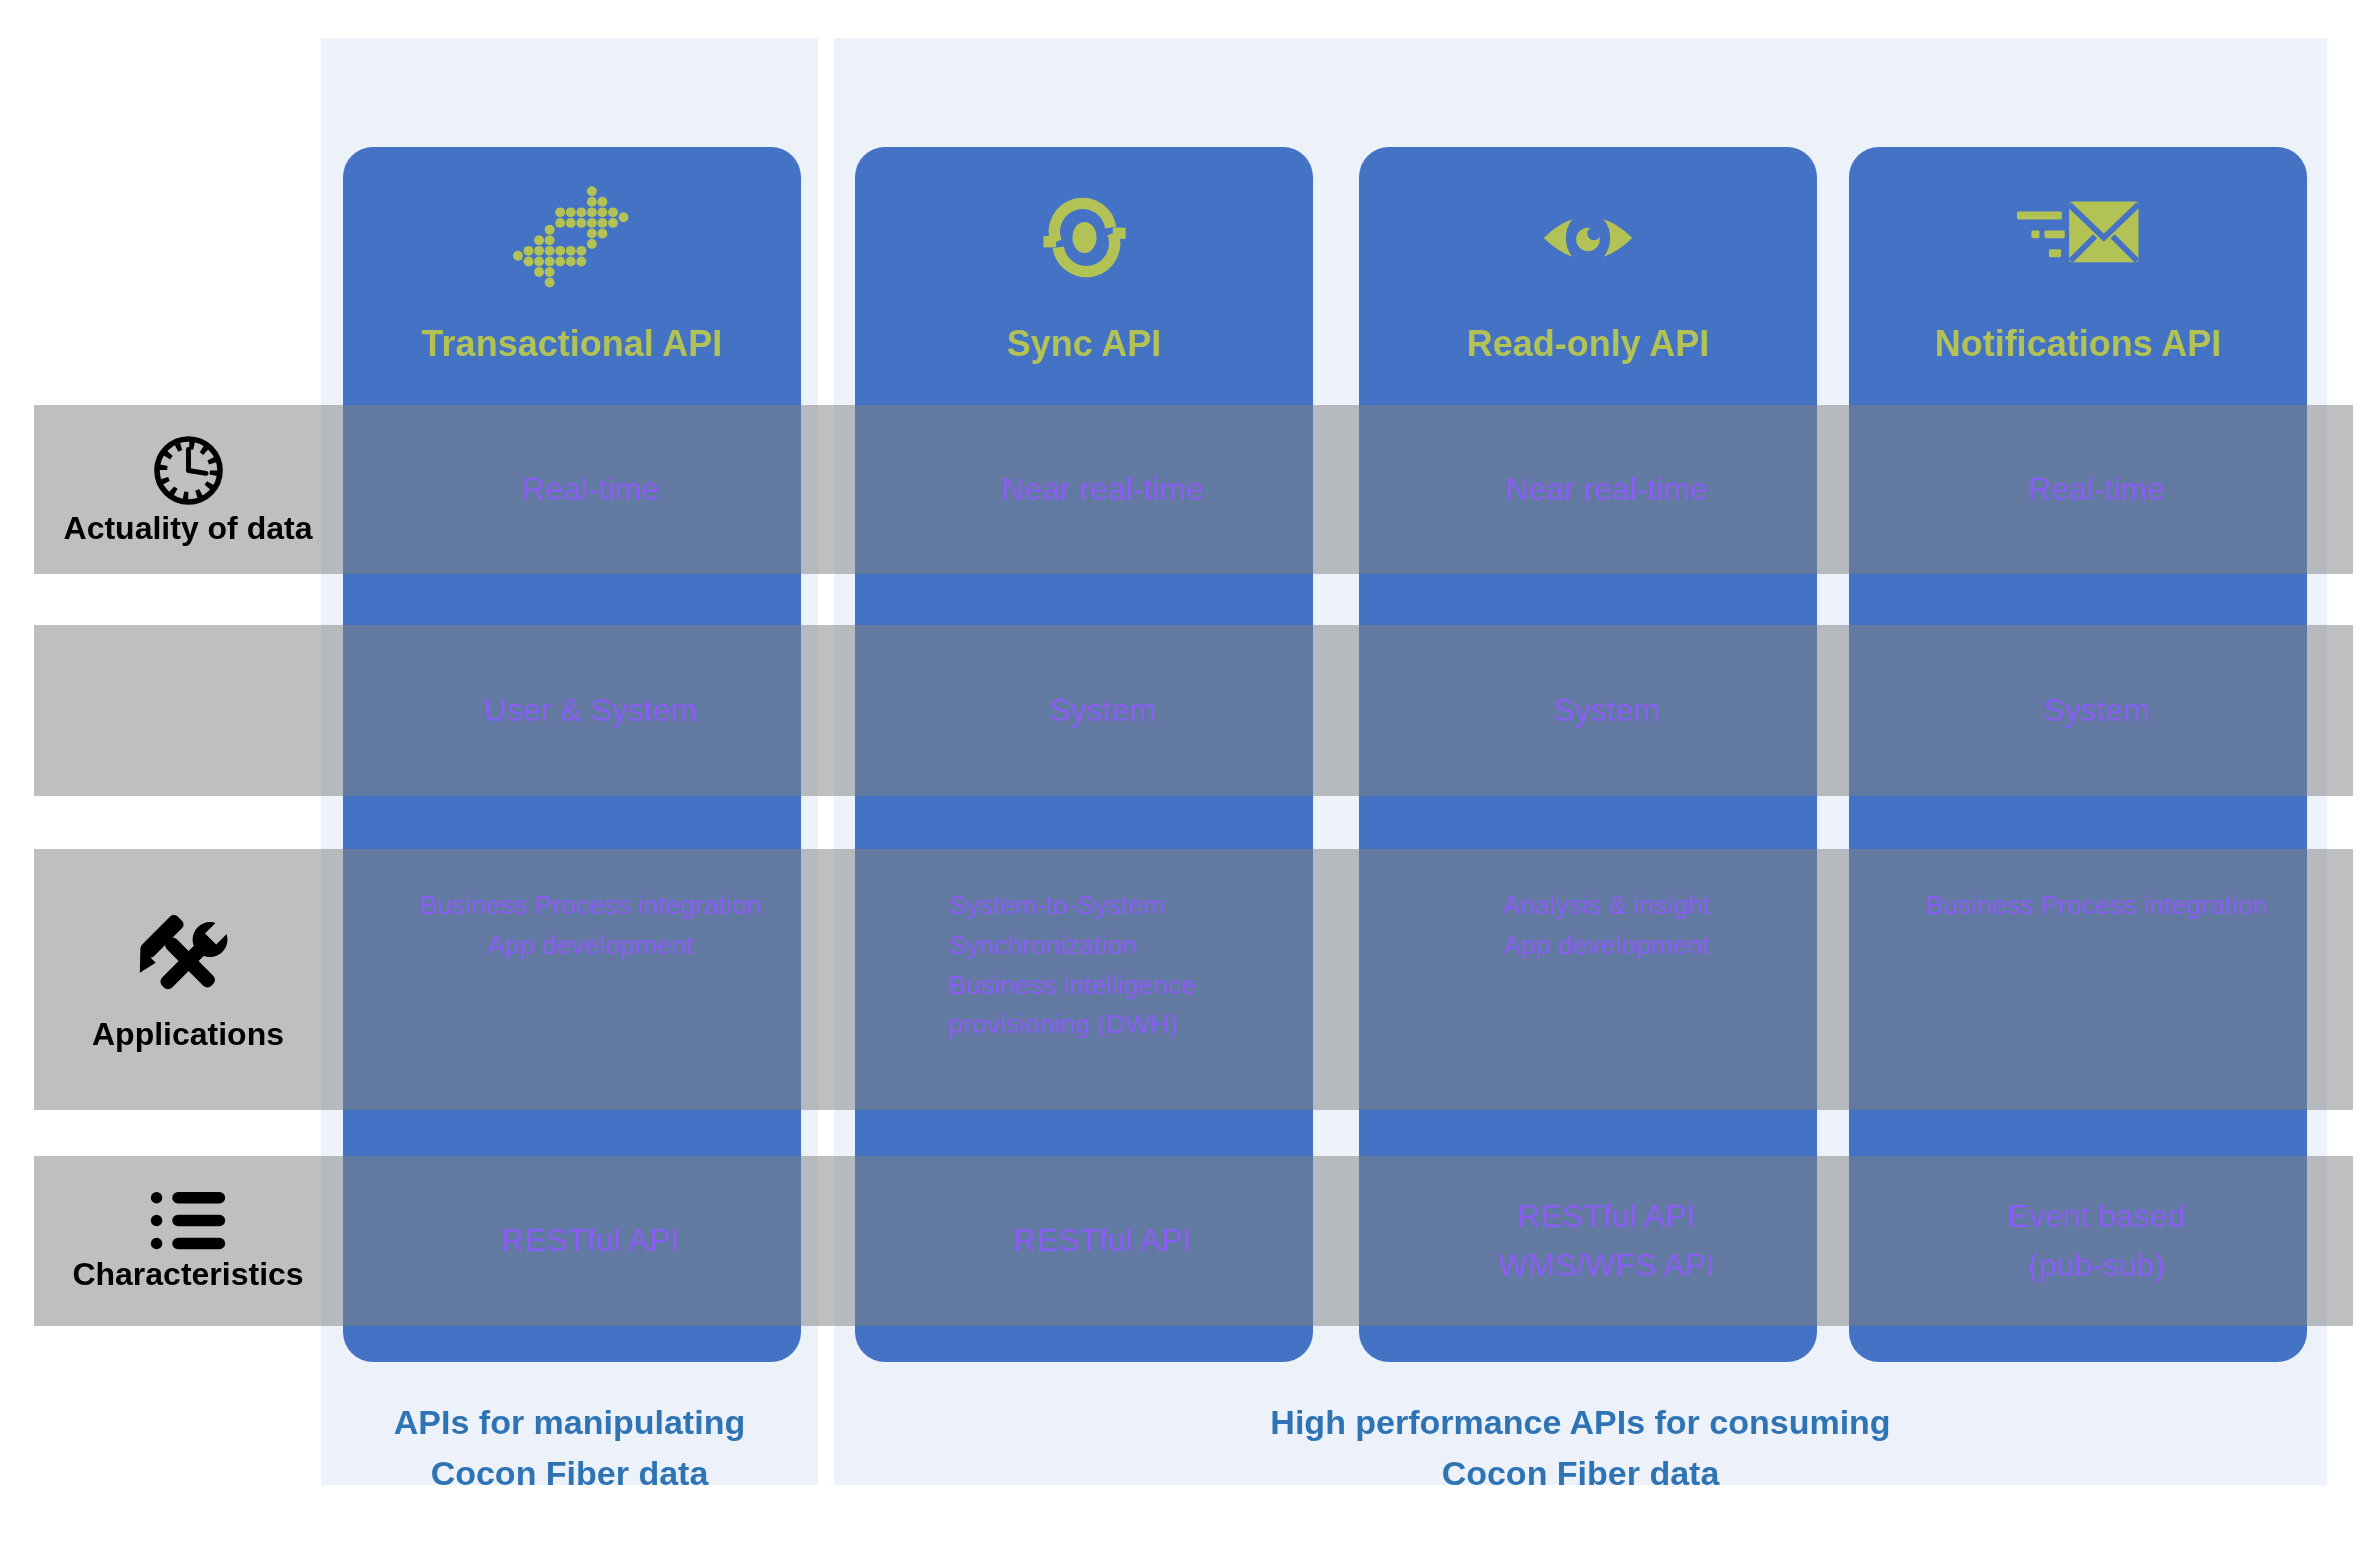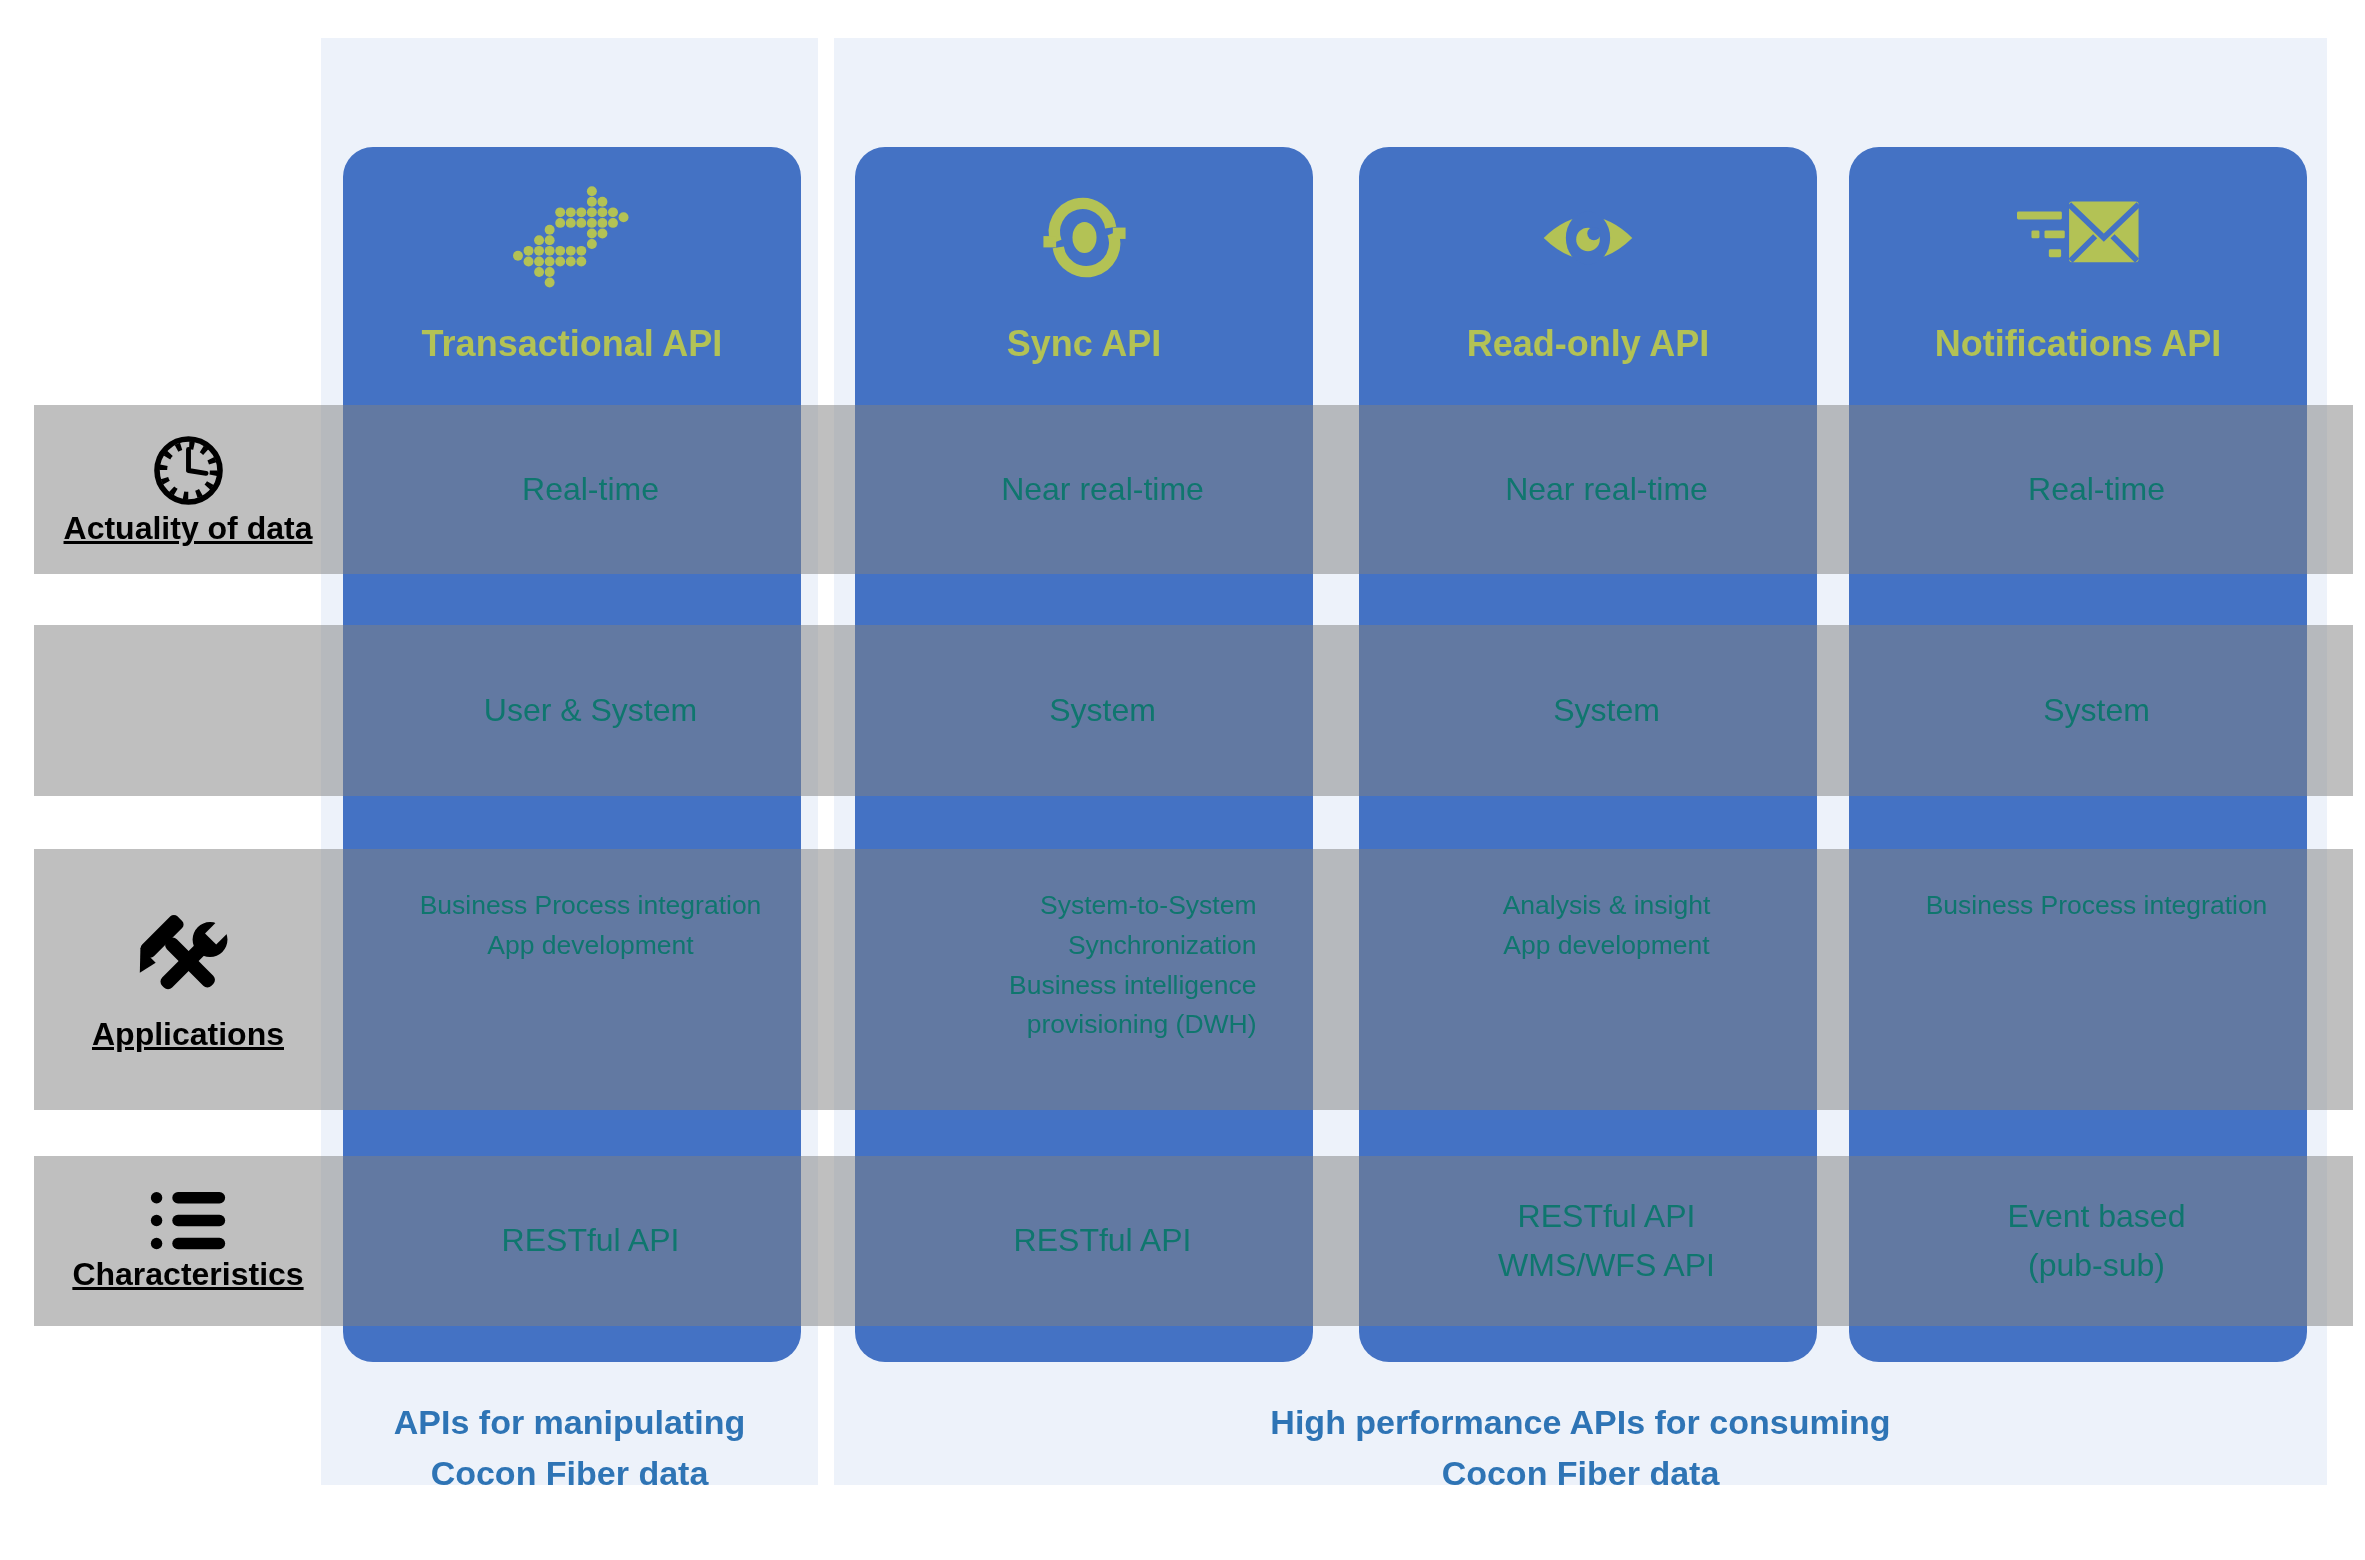--- a/index.html
+++ b/index.html
@@ -12,25 +12,25 @@
   .c0{left:343px;} .c1{left:855px;} .c2{left:1359px;text-align:right;} .c3{left:1849px;}
   .colicon{position:absolute;top:181px;height:113px;width:458px;display:flex;
            align-items:center;justify-content:center;color:#b3c255;z-index:4;}
   .coltitle{position:absolute;top:321px;height:46px;width:458px;display:flex;
             align-items:center;justify-content:center;color:#b3c255;
             font-size:36px;font-weight:bold;z-index:4;white-space:nowrap;}
   .band{position:absolute;left:34px;width:2319px;background:rgba(128,128,128,0.5);z-index:3;}
   .r0{top:405px;height:169px;} .r1{top:625px;height:171px;}
   .r2{top:849px;height:261px;} .r3{top:1156px;height:170px;}
   .rowlabel{position:absolute;left:34px;width:308px;display:flex;flex-direction:column;
-            align-items:center;justify-content:center;gap:1px;color:#000;z-index:4;text-decoration:underline;}
+            align-items:center;justify-content:center;gap:1px;color:#000;z-index:4;}
   .ltext{font-size:32px;font-weight:bold;white-space:nowrap;}
   .licon{display:flex;}
   .cell{position:absolute;width:458px;display:flex;flex-direction:column;align-items:center;
-        justify-content:center;color:#0f766e;font-size:32px;text-align:right;z-index:4;
+        justify-content:center;color:#8b5cf6;font-size:32px;text-align:left;z-index:4;
         box-sizing:border-box;padding-left:37px;}
   .cell.apps{justify-content:flex-start;padding-top:37px;font-size:26.5px;line-height:1.5;}
   .cell.tight{gap:7.2px;line-height:1.3;}
   .para:empty{display:none;}
   .para.narrow{max-width:308px;}
   .caption{position:absolute;top:1397px;height:109px;display:flex;flex-direction:column;
            align-items:center;justify-content:flex-start;color:#2e74b5;font-size:34px;
            font-weight:bold;line-height:1.5;z-index:4;text-align:center;}
   .cap1{left:321px;width:497px;}
   .cap2{left:834px;width:1493px;}

